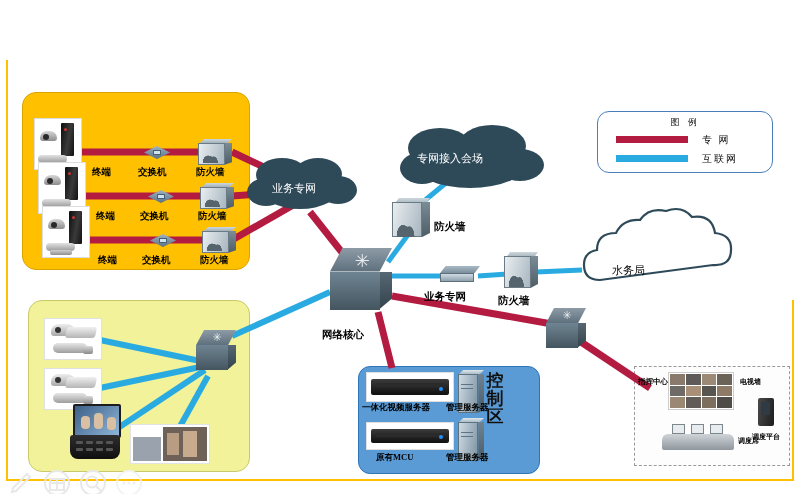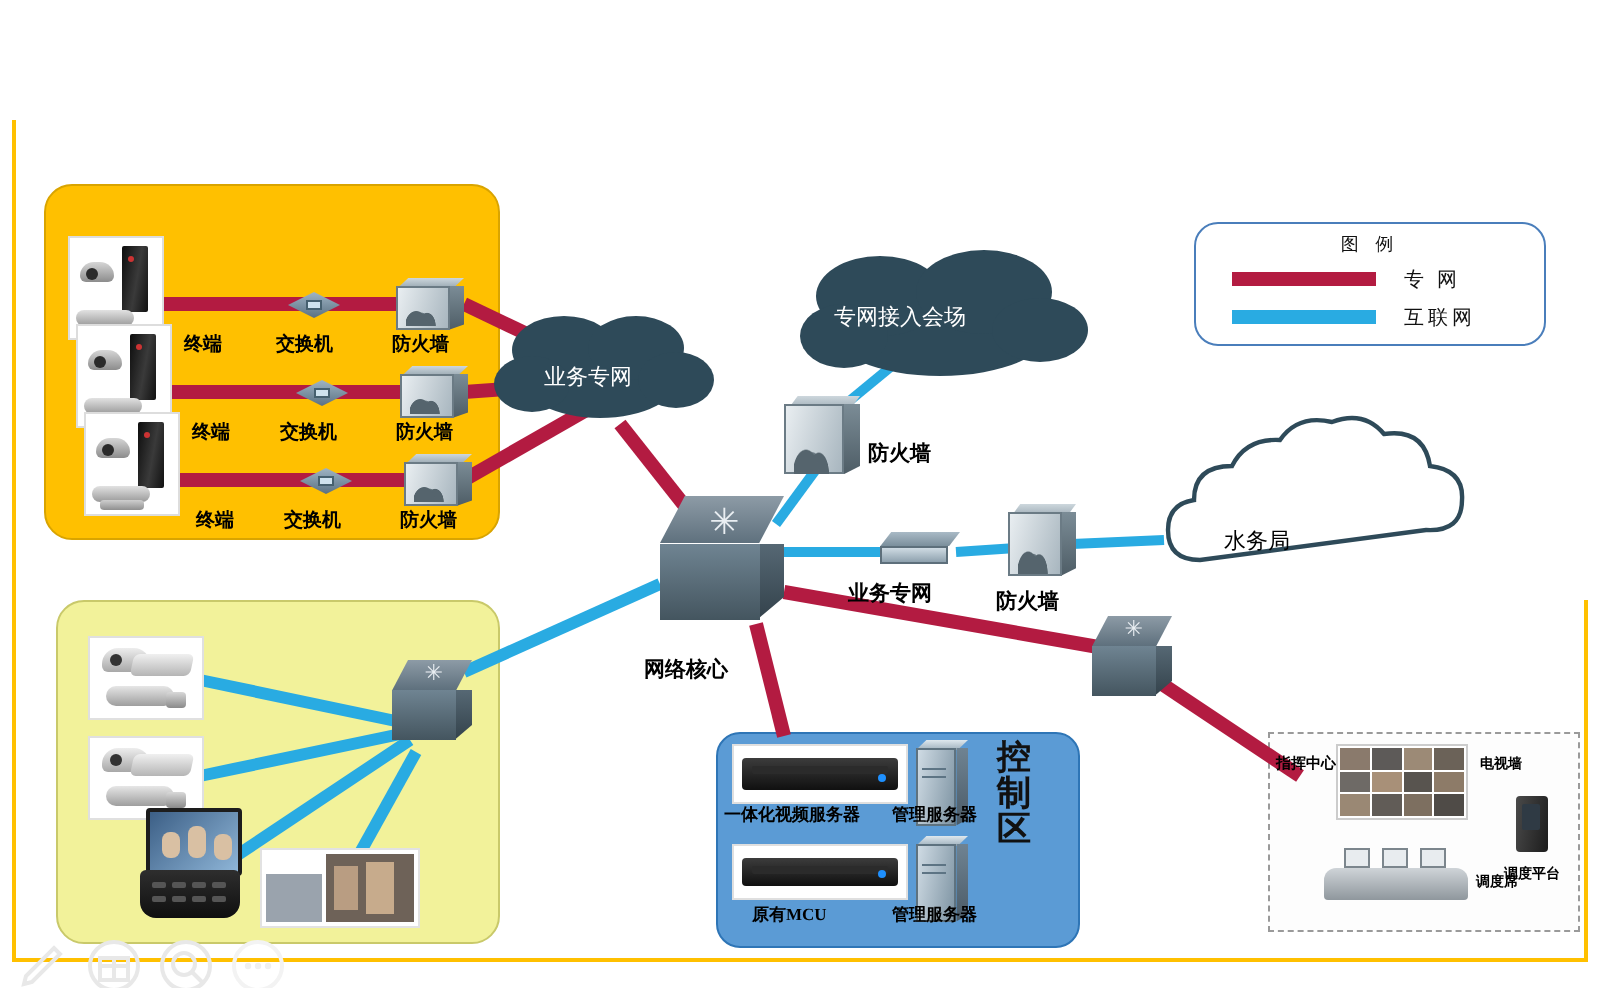--- a/index.html
+++ b/index.html
@@ -28,22 +28,22 @@
     background:#F2F29A;border:1px solid #C9C96A;border-radius:14px;}
   .zone-ctrl{left:358px;top:366px;width:182px;height:108px;
     background:#5B9BD5;border:1.5px solid #2E75B6;border-radius:12px;}
   .zone-cmd{left:634px;top:366px;width:156px;height:100px;
     background:#FDFDFD;border:1px dashed #9a9a9a;}
 
   .zone-title{position:absolute;font-family:"Liberation Serif","DejaVu Serif",serif;
     font-size:16px;color:#111;white-space:nowrap;}
   .zt-private{left:110px;top:98px;}
   .zt-internet{left:108px;top:305px;}
-  .zt-ctrl{position:absolute;left:492px;top:372px;width:30px;
-    font-family:Liberation Mono, monospace;font-size:17px;
+  .zt-ctrl{position:absolute;left:480px;top:372px;width:30px;
+    font-family:Liberation Sans, sans-serif;font-size:17px;
     font-weight:bold;color:#111;line-height:1.05;text-align:center;}
 
   
   svg.links{position:absolute;left:0;top:0;width:800px;height:494px;
     pointer-events:none;}
 
   
   .lbl{position:absolute;font-family:"Liberation Serif","DejaVu Serif",serif;
     font-size:9.5px;font-weight:bold;color:#000;white-space:nowrap;}
   .lbl-w{color:#fff;font-size:11px;font-weight:normal;}

